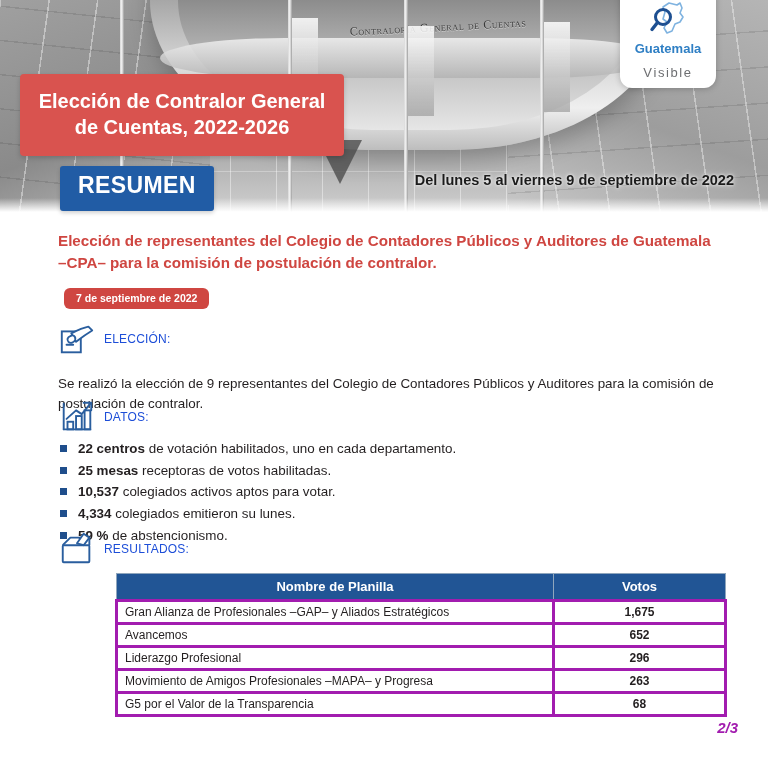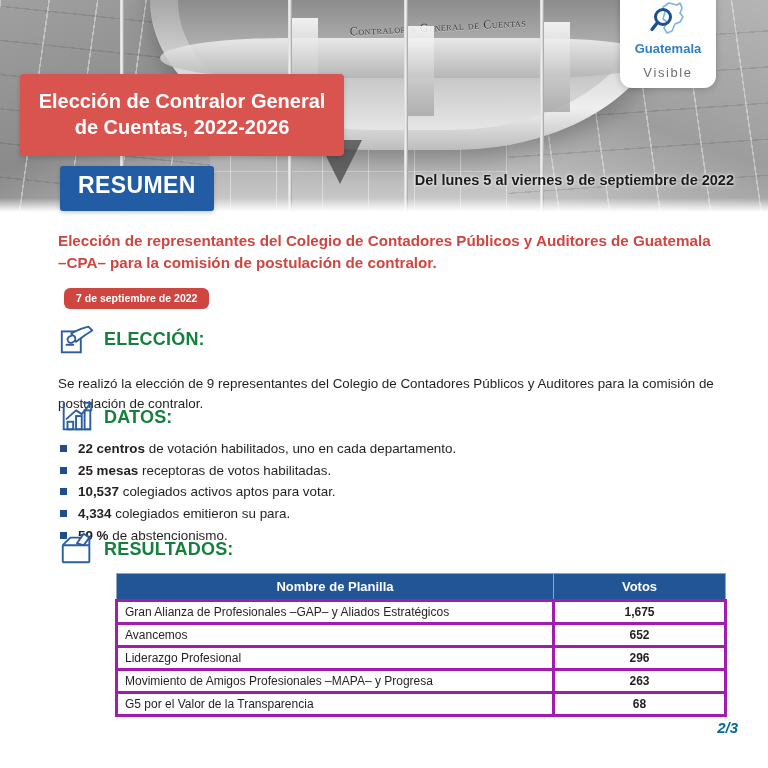--- a/index.html
+++ b/index.html
@@ -132,21 +132,21 @@
   .date-pill{
     position:absolute;left:64px;top:288px;
     background:#cf4641;color:#fff;border-radius:6px;
     font-size:10.5px;font-weight:bold;
     padding:4px 12px 5px;
   }
   .section{position:absolute;left:58px;}
   .sec-head{display:flex;align-items:center;gap:8px;height:42px;}
   .sec-icon{width:38px;height:38px;flex:0 0 38px;}
   .sec-title{
-    color:#15803d;font-weight:bold;font-size:18px;letter-spacing:.2px;
+    color:#1d4ed8;font-weight:normal;font-size:12px;letter-spacing:.2px;
   }
   .sec-body{
     font-size:13.4px;line-height:1.52;color:#231f20;width:660px;margin-top:14px;
   }
   .bullets{list-style:none;margin:0 0 0;padding:0;}
   .bullets li{
     position:relative;padding-left:20px;font-size:13.4px;line-height:1.62;color:#231f20;
   }
   .bullets li::before{
     content:"";position:absolute;left:2px;top:7px;width:7px;height:7px;background:#1f4e8c;
@@ -161,21 +161,21 @@
   .results-table th{
     background:#215595;color:#fff;font-weight:bold;font-size:13px;
     padding:5px 4px;border:1px solid #8fa6bd;text-align:center;
   }
   .results-table td{
     border:3px solid #a21caf;padding:3px 7px;color:#231f20;
   }
   .results-table td.votes{text-align:center;font-weight:bold;width:155px;}
   .page-num{
     position:absolute;right:30px;bottom:32px;
-    font-size:15px;font-weight:bold;font-style:italic;color:#0369a1;
+    font-size:15px;font-weight:bold;font-style:italic;color:#a21caf;
   }
 </style>
 </head>
 <body>
 
 <div class="header">
   <div class="photo">
     <div class="grid-v"></div>
     <div class="grid-h"></div>
     <div class="grid-left"></div>
@@ -246,21 +246,21 @@
       <rect x="28" y="13" width="6" height="20" fill="none" stroke="#2a5e9e" stroke-width="2"></rect>
       <path d="M9 22 L19 13 L25 17 L34 6" fill="none" stroke="#2a5e9e" stroke-width="2" stroke-linecap="round" stroke-linejoin="round"></path>
       <path d="M27 5 L35 5 L35 13" fill="none" stroke="#2a5e9e" stroke-width="2" stroke-linecap="round" stroke-linejoin="round"></path>
     </svg>
     <span class="sec-title">DATOS:</span>
   </div>
   <ul class="bullets">
     <li><b>22 centros</b><span> de votación habilitados, uno en cada departamento.</span></li>
     <li><b>25 mesas</b><span> receptoras de votos habilitadas.</span></li>
     <li><b>10,537</b><span> colegiados activos aptos para votar.</span></li>
-    <li><b>4,334</b><span> colegiados emitieron su para.</span></li>
+    <li><b>4,334</b><span> colegiados emitieron su lunes.</span></li>
     <li><b>59 %</b><span> de abstencionismo.</span></li>
   </ul>
 </div>
 
 <div class="section" style="top:528px;">
   <div class="sec-head">
     <svg class="sec-icon" viewBox="0 0 40 40">
       <rect x="5" y="16" width="28" height="18" rx="1" fill="none" stroke="#2a5e9e" stroke-width="2"></rect>
       <path d="M5 16 L13 8 L33 8 L33 16" fill="none" stroke="#2a5e9e" stroke-width="2" stroke-linejoin="round"></path>
       <path d="M20 14 L27 4 L33 8 L27 16 Z" fill="#ffffff" stroke="#2a5e9e" stroke-width="2" stroke-linejoin="round"></path>

